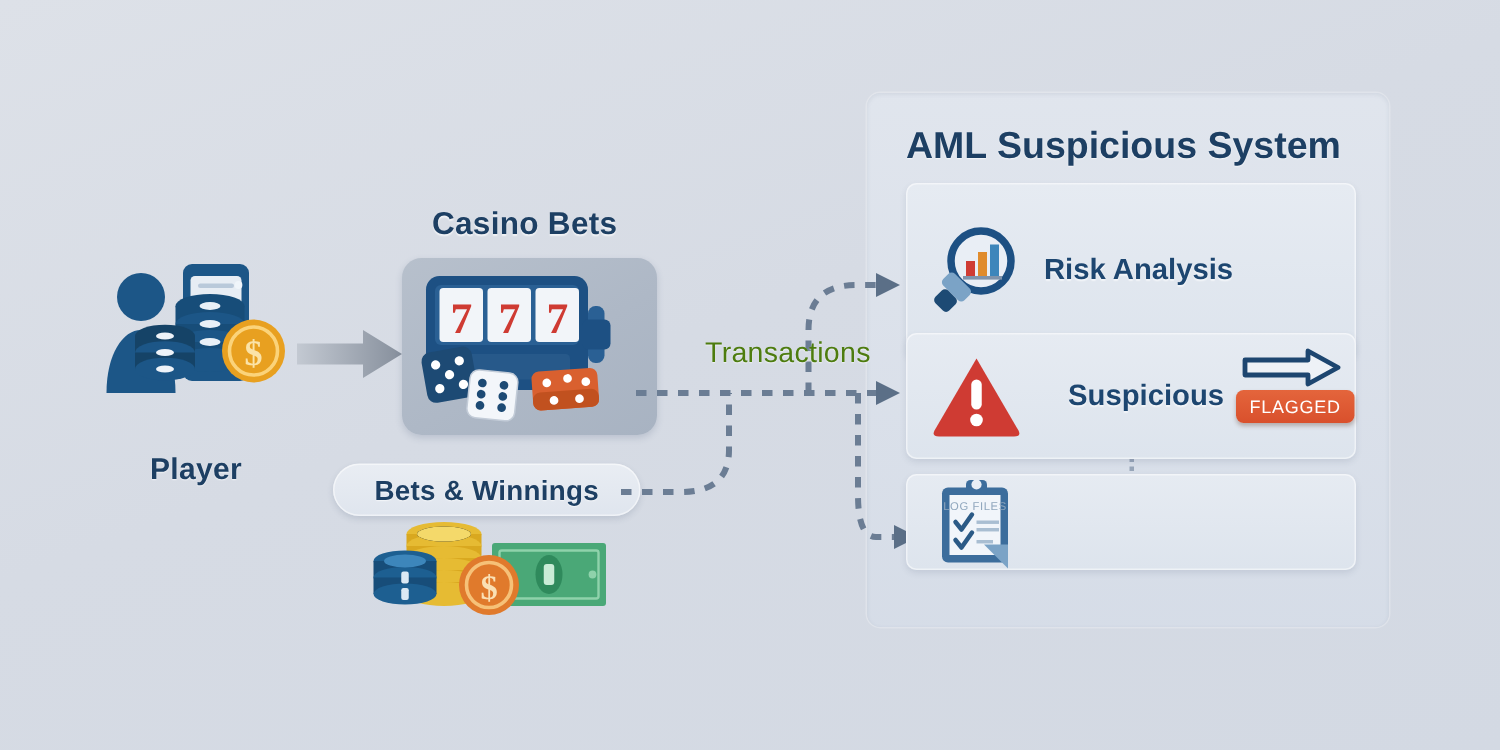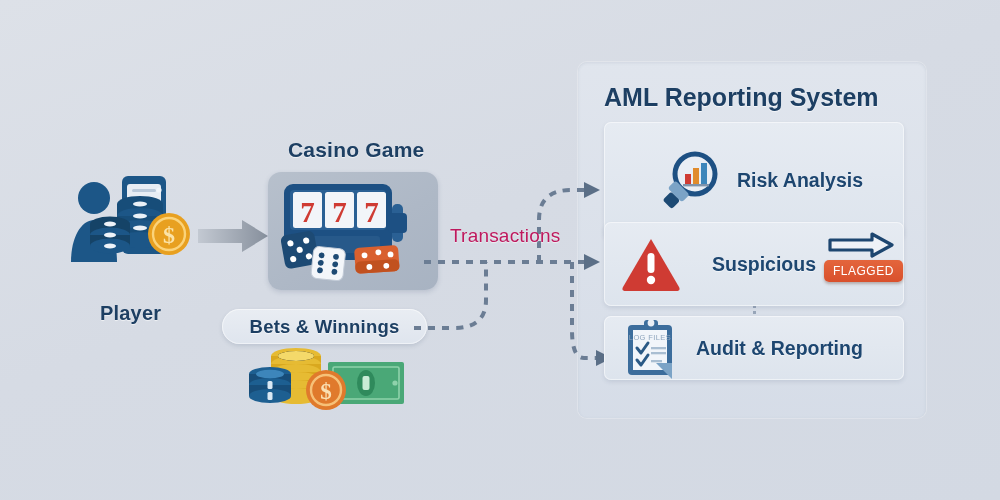--- a/index.html
+++ b/index.html
@@ -32,21 +32,21 @@
     background:linear-gradient(180deg,rgba(225,230,238,.92),rgba(214,221,232,.88));
     border-radius:9px;
     box-shadow:0 1px 3px rgba(70,90,120,.10) inset, 0 0 0 1px rgba(255,255,255,.25);
   }
   .aml-card{
     position:absolute;left:604px;width:300px;border-radius:7px;
     background:linear-gradient(180deg,#e6ebf2 0%,#dde4ed 100%);
     box-shadow:0 2px 4px rgba(60,80,110,.13), 0 0 0 1px rgba(255,255,255,.5) inset;
     display:flex;align-items:center;
   }
-  #card-risk{top:122px;height:117px;justify-content:center;}
+  #card-risk{top:122px;height:117px;}
   #card-alerts{top:222px;height:84px;gap:16px;}
   #card-audit{top:316px;height:64px;}
   .card-icon{width:62px;height:62px;margin-left:16px;flex:none;position:relative;}
   .card-text{margin-left:14px;}
 
   
   .card-sep{
     position:absolute;left:753px;width:0;border-left:3px dotted #97a5b8;height:9px;
   }
 
@@ -74,21 +74,21 @@
   }
   svg{display:block;overflow:visible;}
 </style>
 </head>
 <body>
 
 <div id="stage">
 
   <div class="abs" id="aml-panel"></div>
 
-  <div class="abs panel-title" style="left:604px;top:83px;">AML Reporting System</div>
+  <div class="abs panel-title" style="left:604px;top:83px;">AML Suspicious System</div>
 
   <div class="abs" style="left:70px;top:170px;width:120px;height:100px;">
     <svg width="120" height="100" viewBox="0 0 120 100">
 
       <rect x="52" y="6" width="44" height="78" rx="6" fill="#1c5687"></rect>
       <rect x="57" y="14" width="34" height="62" rx="3" fill="#e7edf4"></rect>
       <rect x="62" y="19" width="24" height="3" rx="1.5" fill="#b9c9da"></rect>
       <circle cx="89" cy="20" r="2.6" fill="#f0f5fa"></circle>
 
       <circle cx="24" cy="28" r="16" fill="#1c5687"></circle>
@@ -132,21 +132,21 @@
       <defs>
         <linearGradient id="grayArrow" x1="0" y1="0" x2="1" y2="0">
           <stop offset="0%" stop-color="#c3c9d2"></stop>
           <stop offset="100%" stop-color="#868f9c"></stop>
         </linearGradient>
       </defs>
       <path d="M0 11 L44 11 L44 2 L70 18 L44 34 L44 25 L0 25 Z" fill="url(#grayArrow)"></path>
     </svg>
   </div>
 
-  <div class="abs lbl lbl-casino" style="left:288px;top:138px;">Casino Game</div>
+  <div class="abs lbl lbl-casino" style="left:288px;top:138px;">Casino Bets</div>
 
   <div class="abs" id="casino-box"></div>
 
   <div class="abs" style="left:276px;top:180px;width:155px;height:105px;">
     <svg width="155" height="105" viewBox="0 0 155 105">
 
       <rect x="8" y="4" width="108" height="76" rx="9" fill="#1d5083"></rect>
       <rect x="14" y="10" width="96" height="40" rx="4" fill="#2a6094"></rect>
 
       <rect x="17" y="12" width="29" height="36" rx="2.5" fill="#f2f5f9"></rect>
@@ -253,21 +253,21 @@
         <path d="M-10 178 L30 178 Q62 178 62 150 L62 112"></path>
       </g>
 
       <g fill="#4e6party"></g>
       <polygon points="160,32 176,40 160,48" fill="#5b6f87"></polygon>
       <polygon points="160,104 176,112 160,120" fill="#5b6f87"></polygon>
       <polygon points="172,200 188,208 172,216" fill="#5b6f87"></polygon>
     </svg>
   </div>
 
-  <div class="abs lbl-trans lbl" style="left:450px;top:225px;color:#be185d;font-weight:500;">Transactions</div>
+  <div class="abs lbl-trans lbl" style="left:470px;top:225px;color:#4d7c0f;font-weight:500;">Transactions</div>
 
   <div class="abs card-sep" style="top:210px;"></div>
   <div class="abs card-sep" style="top:305px;"></div>
 
   <div class="aml-card" id="card-risk">
     <div class="card-icon">
       <svg width="62" height="62" viewBox="0 0 62 62">
         <circle cx="34" cy="24" r="20" fill="#e9eef5" stroke="#1d5083" stroke-width="5"></circle>
         <rect x="24" y="24" width="6" height="10" fill="#cf3b33"></rect>
         <rect x="32" y="18" width="6" height="16" fill="#e08b2c"></rect>
@@ -310,16 +310,15 @@
         <circle cx="31" cy="6" r="3.4" fill="#e9eef5"></circle>
         <text x="30" y="23" font-size="7.5" fill="#8fa6bd" text-anchor="middle" font-family="Liberation Sans, sans-serif" letter-spacing="0.4">LOG FILES</text>
         <path d="M17 31 l4 5 l7 -10" stroke="#2b5a86" stroke-width="3" fill="none" stroke-linecap="round" stroke-linejoin="round"></path>
         <path d="M17 43 l4 5 l7 -10" stroke="#2b5a86" stroke-width="3" fill="none" stroke-linecap="round" stroke-linejoin="round"></path>
         <rect x="31" y="30" width="15" height="2.3" fill="#a9bed2"></rect>
         <rect x="31" y="35" width="15" height="2.3" fill="#a9bed2"></rect>
         <rect x="31" y="43" width="11" height="2.3" fill="#a9bed2"></rect>
         <path d="M36 46 L52 46 L52 62 Z" fill="#7ba3c6"></path>
       </svg>
     </div>
-    <div class="card-text card-label">Audit &amp; Reporting</div>
   </div>
 
 </div>
 
 </body></html>

